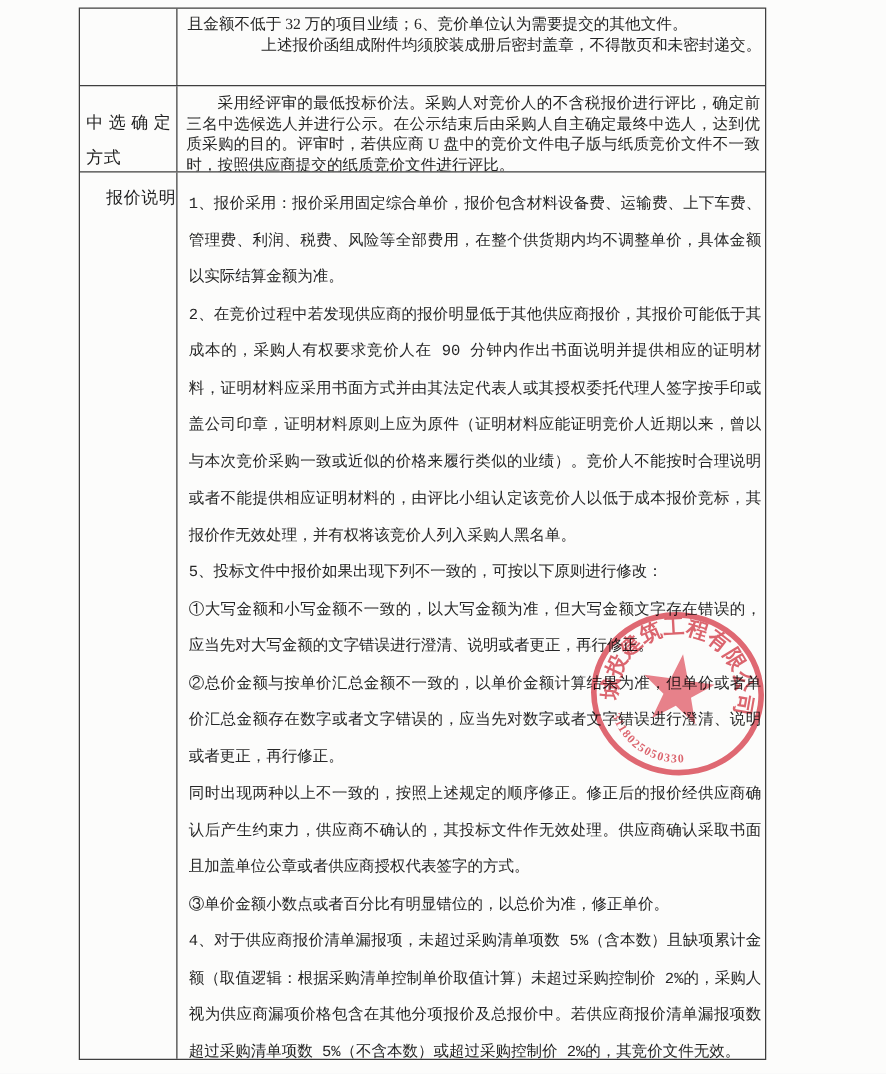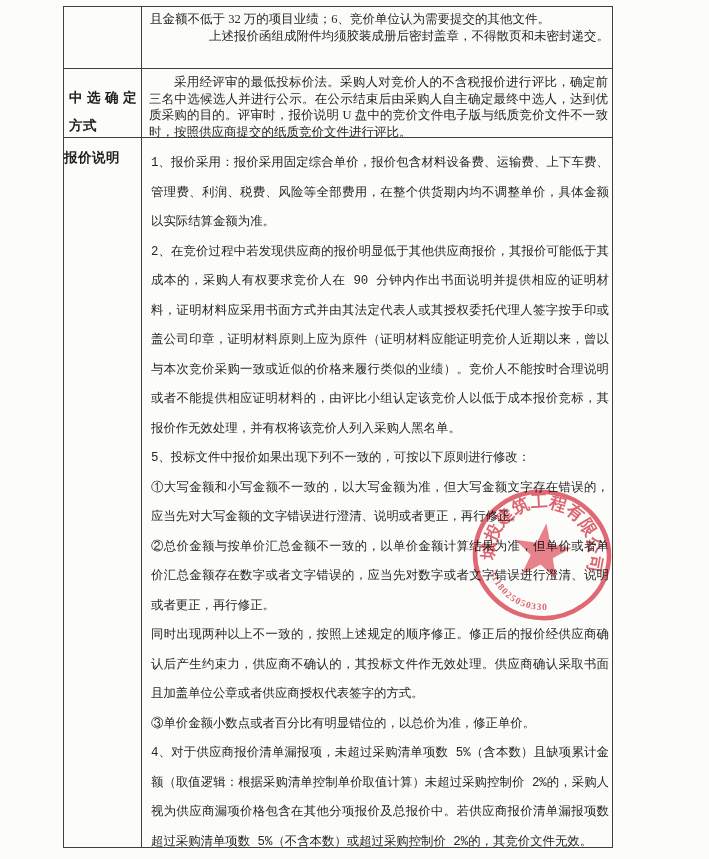--- a/index.html
+++ b/index.html
@@ -25,31 +25,30 @@
   .t-row.r1{height:62px;border-bottom:1px solid #3f3f3f;}
   .t-row.r2{height:69px;border-bottom:1px solid #3f3f3f;}
   .t-row.r3{height:709px;}
   .cell{box-sizing:border-box;}
   .cell.lab{
     width:78px;flex:0 0 78px;
     border-right:1px solid #3f3f3f;
     font-size:13.5px;
     color:#1e1e1e;
     letter-spacing:0.5px;
-    font-weight:bold;
   }
   .cell.lab.l2{
     padding:15px 4px 0 5px;
     line-height:28px;
     text-align:justify;
     text-justify:inter-ideograph;
   }
   .cell.lab.l3{
     padding-top:11px;
-    text-align:left;
+    text-align:right;
   }
   .cell.body{
     flex:1 1 auto;
     font-size:12.5px;
     color:#262626;
     overflow:hidden;
   }
   .r1 .cell.body{padding:4px 3px 0 8px;line-height:17px;}
   .r1 .cont-line{white-space:nowrap;}
   .r1 .cont-line.ind{padding-left:25px;text-align:right;}
@@ -80,21 +79,21 @@
       <div class="cell lab"></div>
       <div class="cell body">
         <div class="cont-line">且金额不低于 32 万的项目业绩；6、竞价单位认为需要提交的其他文件。</div>
         <div class="cont-line ind">上述报价函组成附件均须胶装成册后密封盖章，不得散页和未密封递交。</div>
       </div>
     </div>
 
     <div class="t-row r2">
       <div class="cell lab l2">中选确定方式</div>
       <div class="cell body">
-        <p class="para">采用经评审的最低投标价法。采购人对竞价人的不含税报价进行评比，确定前三名中选候选人并进行公示。在公示结束后由采购人自主确定最终中选人，达到优质采购的目的。评审时，报价说明 U 盘中的竞价文件电子版与纸质竞价文件不一致时，按照供应商提交的纸质竞价文件进行评比。</p>
+        <p class="para">采用经评审的最低投标价法。采购人对竞价人的不含税报价进行评比，确定前三名中选候选人并进行公示。在公示结束后由采购人自主确定最终中选人，达到优质采购的目的。评审时，若供应商 U 盘中的竞价文件电子版与纸质竞价文件不一致时，按照供应商提交的纸质竞价文件进行评比。</p>
       </div>
     </div>
 
     <div class="t-row r3">
       <div class="cell lab l3">报价说明</div>
       <div class="cell body">
         <p class="para">1、报价采用：报价采用固定综合单价，报价包含材料设备费、运输费、上下车费、管理费、利润、税费、风险等全部费用，在整个供货期内均不调整单价，具体金额以实际结算金额为准。</p>
         <p class="para">2、在竞价过程中若发现供应商的报价明显低于其他供应商报价，其报价可能低于其成本的，采购人有权要求竞价人在 90 分钟内作出书面说明并提供相应的证明材料，证明材料应采用书面方式并由其法定代表人或其授权委托代理人签字按手印或盖公司印章，证明材料原则上应为原件（证明材料应能证明竞价人近期以来，曾以与本次竞价采购一致或近似的价格来履行类似的业绩）。竞价人不能按时合理说明或者不能提供相应证明材料的，由评比小组认定该竞价人以低于成本报价竞标，其报价作无效处理，并有权将该竞价人列入采购人黑名单。</p>
         <p class="para">5、投标文件中报价如果出现下列不一致的，可按以下原则进行修改：</p>
         <p class="para">①大写金额和小写金额不一致的，以大写金额为准，但大写金额文字存在错误的，应当先对大写金额的文字错误进行澄清、说明或者更正，再行修正。</p>

